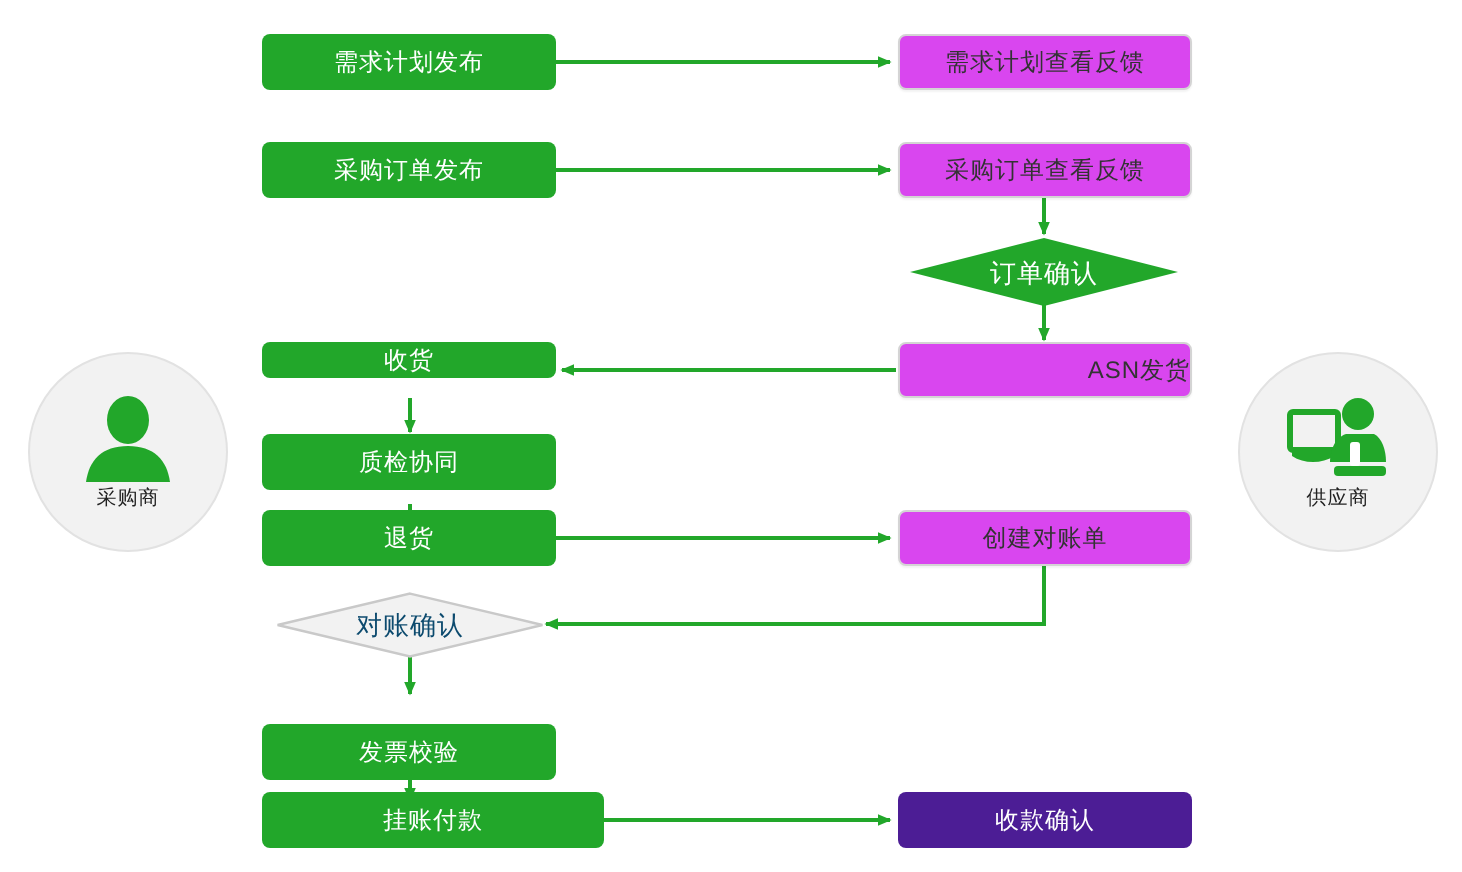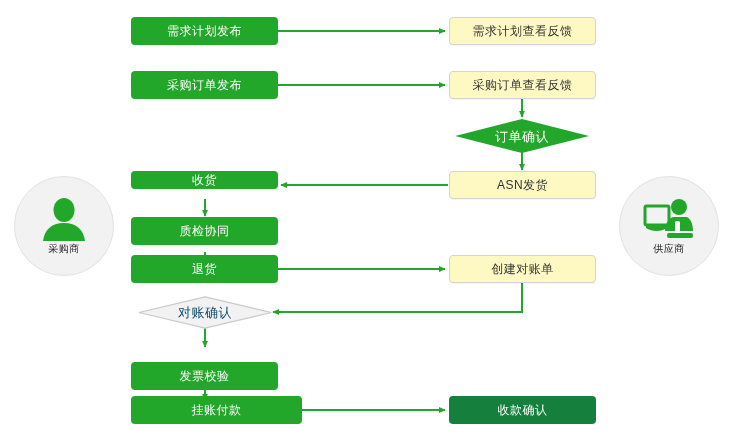--- a/index.html
+++ b/index.html
@@ -38,27 +38,27 @@
     line-height: 1;
     letter-spacing: 0.5px;
     white-space: nowrap;
   }
   .node-green {
     background: #22a72a;
     color: #ffffff;
     border-radius: 4px;
   }
   .node-orange {
-    background: #15803d;
+    background: #4c1d95;
     color: #ffffff;
     border-radius: 4px;
     justify-content: center;
   }
   .node-gray {
-    background: #fef9c3;
+    background: #d946ef;
     color: #333333;
     border: 1px solid #d4d4d4;
     border-radius: 4px;
     box-shadow: 0 1px 1px rgba(0,0,0,0.05);
   }
 
   
   .diamond {
     position: absolute;
     display: flex;
@@ -191,21 +191,21 @@
     <span>采购订单查看反馈</span>
   </div>
 
   <div class="diamond diamond-green" id="n-order-confirm" style="left:455px; top:119px; width:134px; height:34px;">
     <svg class="dshape" viewBox="0 0 134 34" preserveAspectRatio="none" xmlns="http://www.w3.org/2000/svg">
       <polygon points="67,0 134,17 67,34 0,17" fill="#22a72a"></polygon>
     </svg>
     <span class="dlabel">订单确认</span>
   </div>
 
-  <div class="node node-gray" id="n-asn-ship" style="left:449px; top:171px; width:147px; height:28px;">
+  <div class="node node-gray" id="n-asn-ship" style="left:449px; top:171px; width:147px; height:28px;justify-content:flex-end;">
     <span>ASN发货</span>
   </div>
 
   <div class="node node-gray" id="n-create-statement" style="left:449px; top:255px; width:147px; height:28px;">
     <span>创建对账单</span>
   </div>
 
   <div class="node node-orange" id="n-receipt-confirm" style="left:449px; top:396px; width:147px; height:28px;">
     <span>收款确认</span>
   </div>

